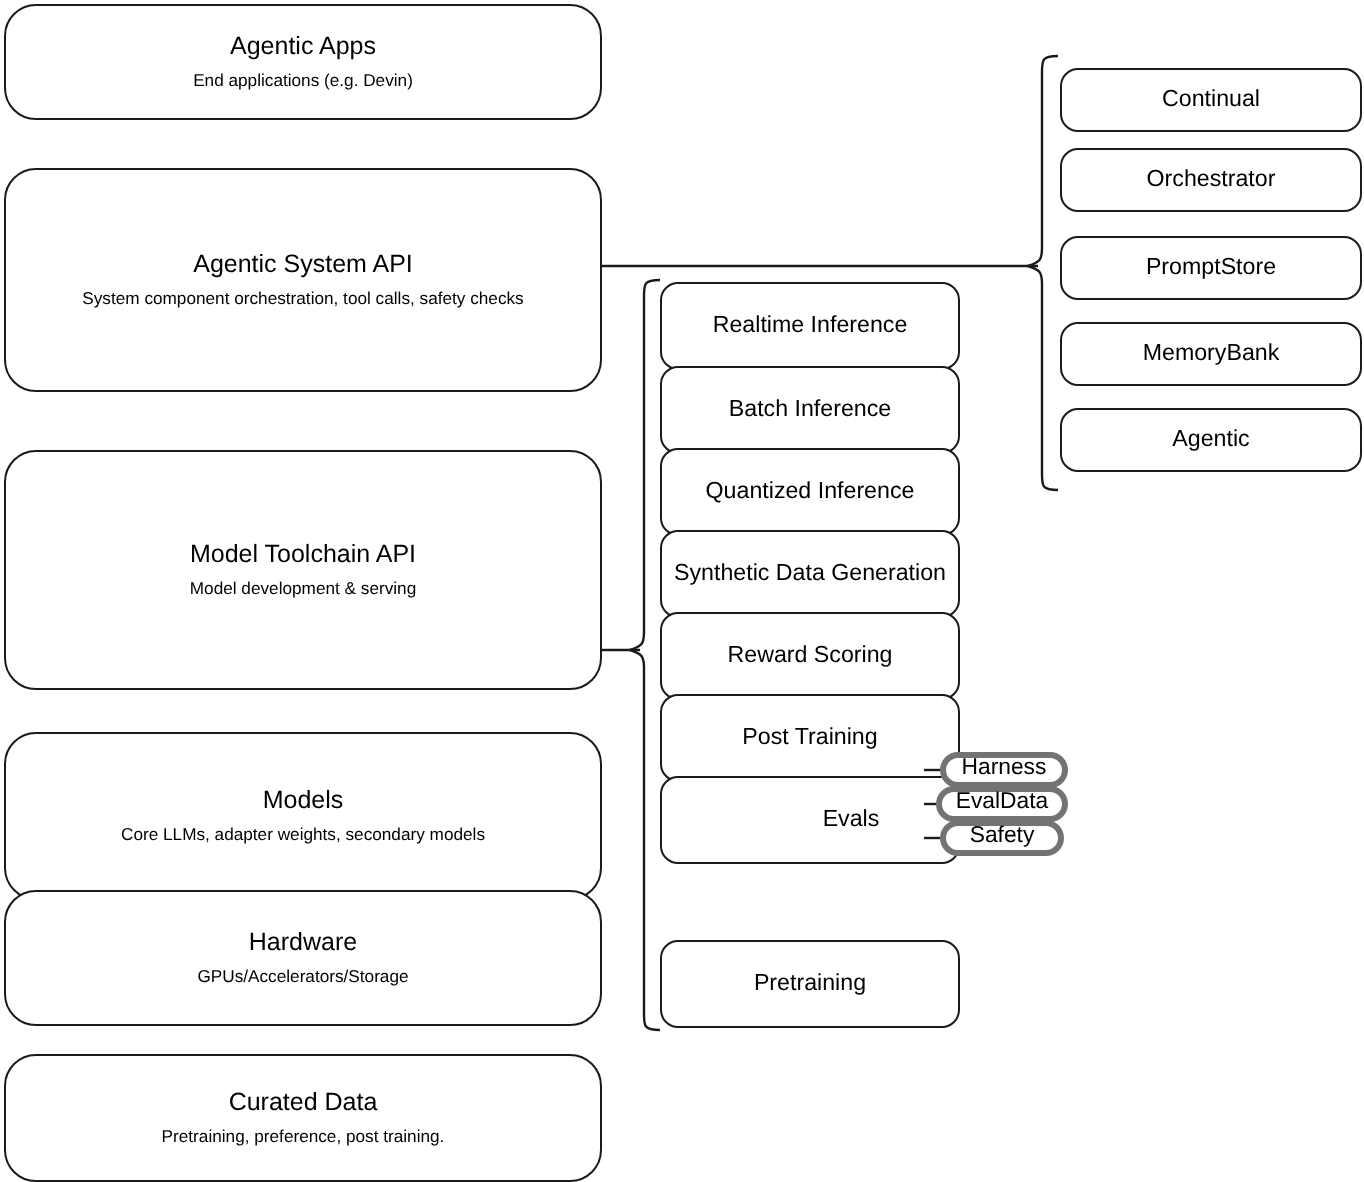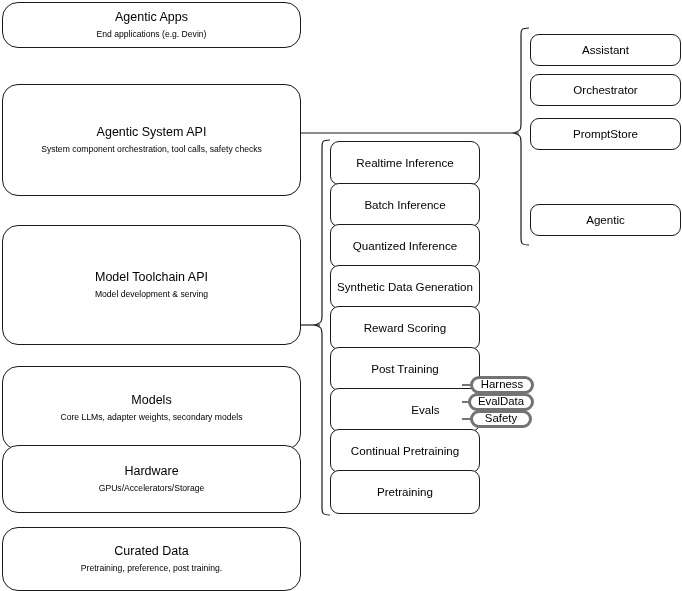--- a/index.html
+++ b/index.html
@@ -135,21 +135,21 @@
              C 322 322, 321 323, 315 325
              C 321 327, 322 328, 322 334
              L 322 507
              C 322 513, 322 515, 330 515"></path>
 
     <line x1="462" y1="385" x2="474" y2="385"></line>
     <line x1="462" y1="402" x2="474" y2="402"></line>
     <line x1="462" y1="419" x2="474" y2="419"></line>
   </svg>
 
-  <div class="node layer" style="top:2px; height:46px;">
+  <div class="node layer" style="top:2px; height:58px;">
     <div class="title">Agentic Apps</div>
     <div class="subtitle">End applications (e.g. Devin)</div>
   </div>
 
   <div class="node layer" style="top:84px; height:112px;">
     <div class="title">Agentic System API</div>
     <div class="subtitle">System component orchestration, tool calls, safety checks</div>
   </div>
 
   <div class="node layer" style="top:225px; height:120px;">
@@ -186,43 +186,43 @@
   </div>
   <div class="node mid" style="top:306px;">
     <div class="title">Reward Scoring</div>
   </div>
   <div class="node mid" style="top:347px;">
     <div class="title">Post Training</div>
   </div>
   <div class="node mid" style="top:388px;padding-left:41px;">
     <div class="title">Evals</div>
   </div>
-  <div class="node mid" style="top:429px;">
-    <div class="title">Continual Pretraining</div>
-  </div>
   <div class="node mid" style="top:470px;">
     <div class="title">Pretraining</div>
   </div>
 
   <div class="pill" style="left:470px; top:376px; width:64px; height:18px;">
     <span>Harness</span>
   </div>
   <div class="pill" style="left:468px; top:393px; width:66px; height:18px;">
     <span>EvalData</span>
   </div>
   <div class="pill" style="left:470px; top:410px; width:62px; height:18px;">
     <span>Safety</span>
   </div>
 
   <div class="node right" style="top:34px;">
-    <div class="title">Assistant</div>
+    <div class="title">Continual</div>
   </div>
   <div class="node right" style="top:74px;">
     <div class="title">Orchestrator</div>
   </div>
   <div class="node right" style="top:118px;">
     <div class="title">PromptStore</div>
   </div>
+  <div class="node right" style="top:161px;">
+    <div class="title">MemoryBank</div>
+  </div>
   <div class="node right" style="top:204px;">
     <div class="title">Agentic</div>
   </div>
 
 </div>
 
 </body></html>

